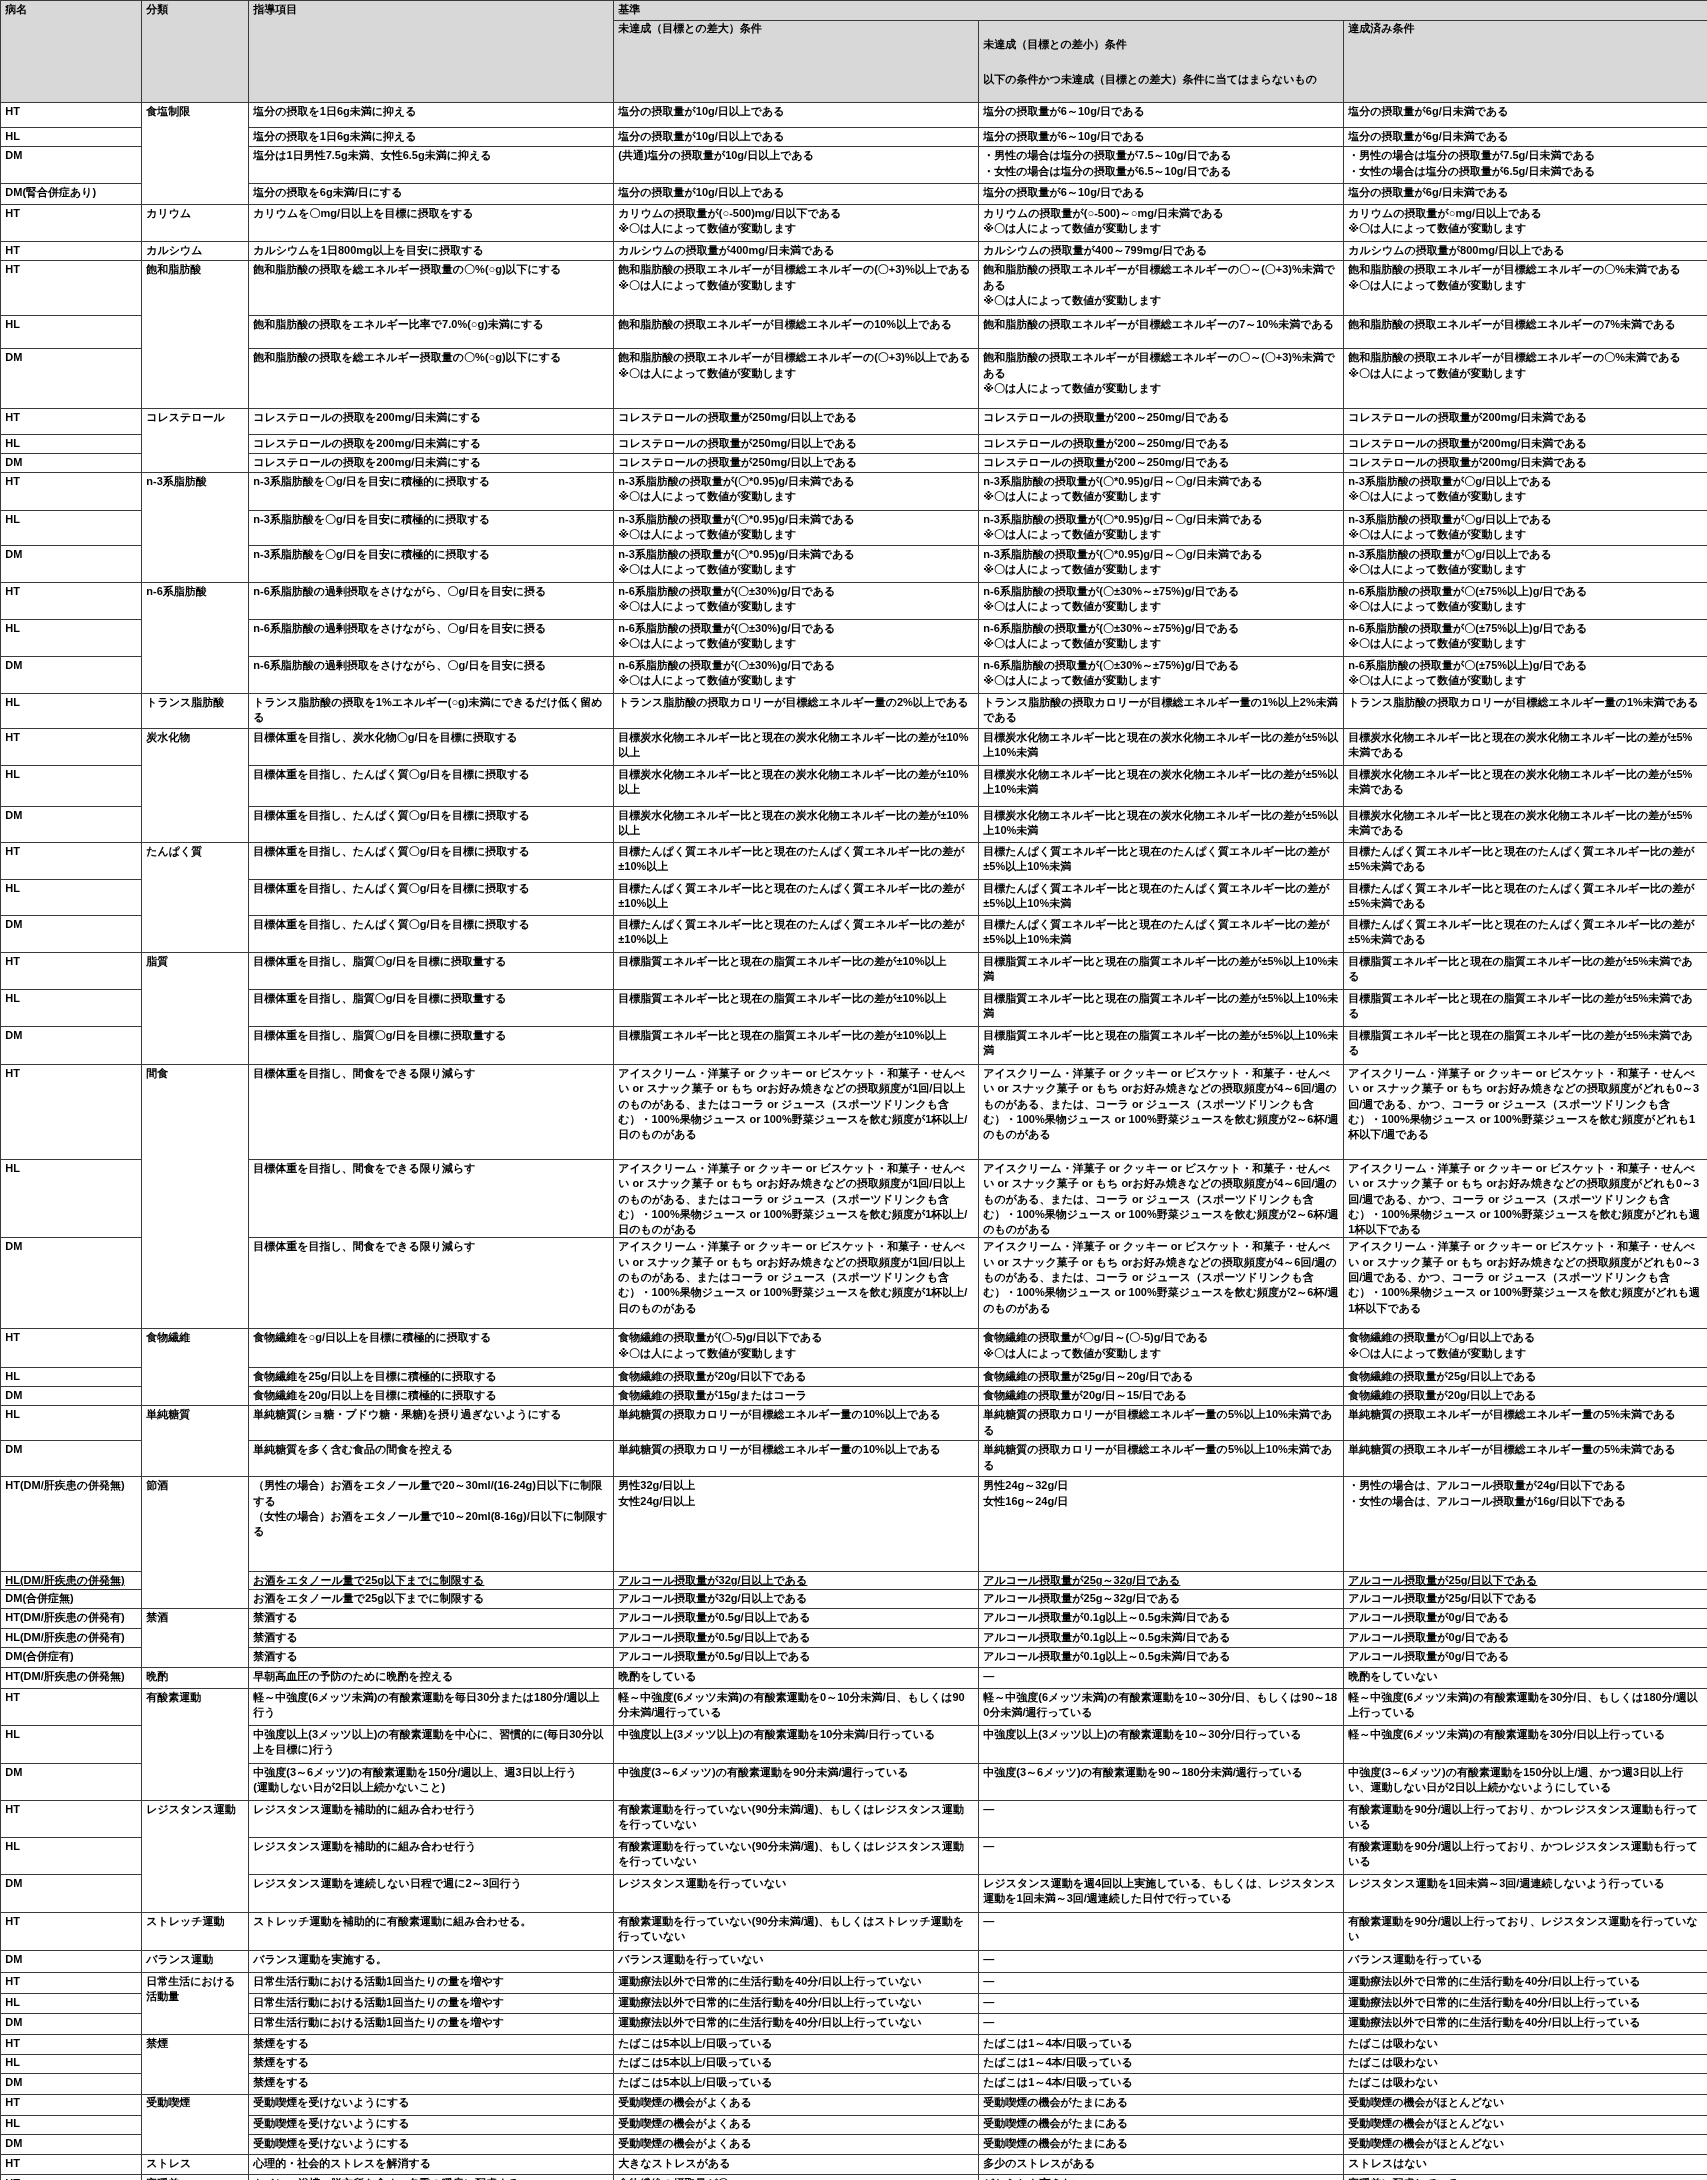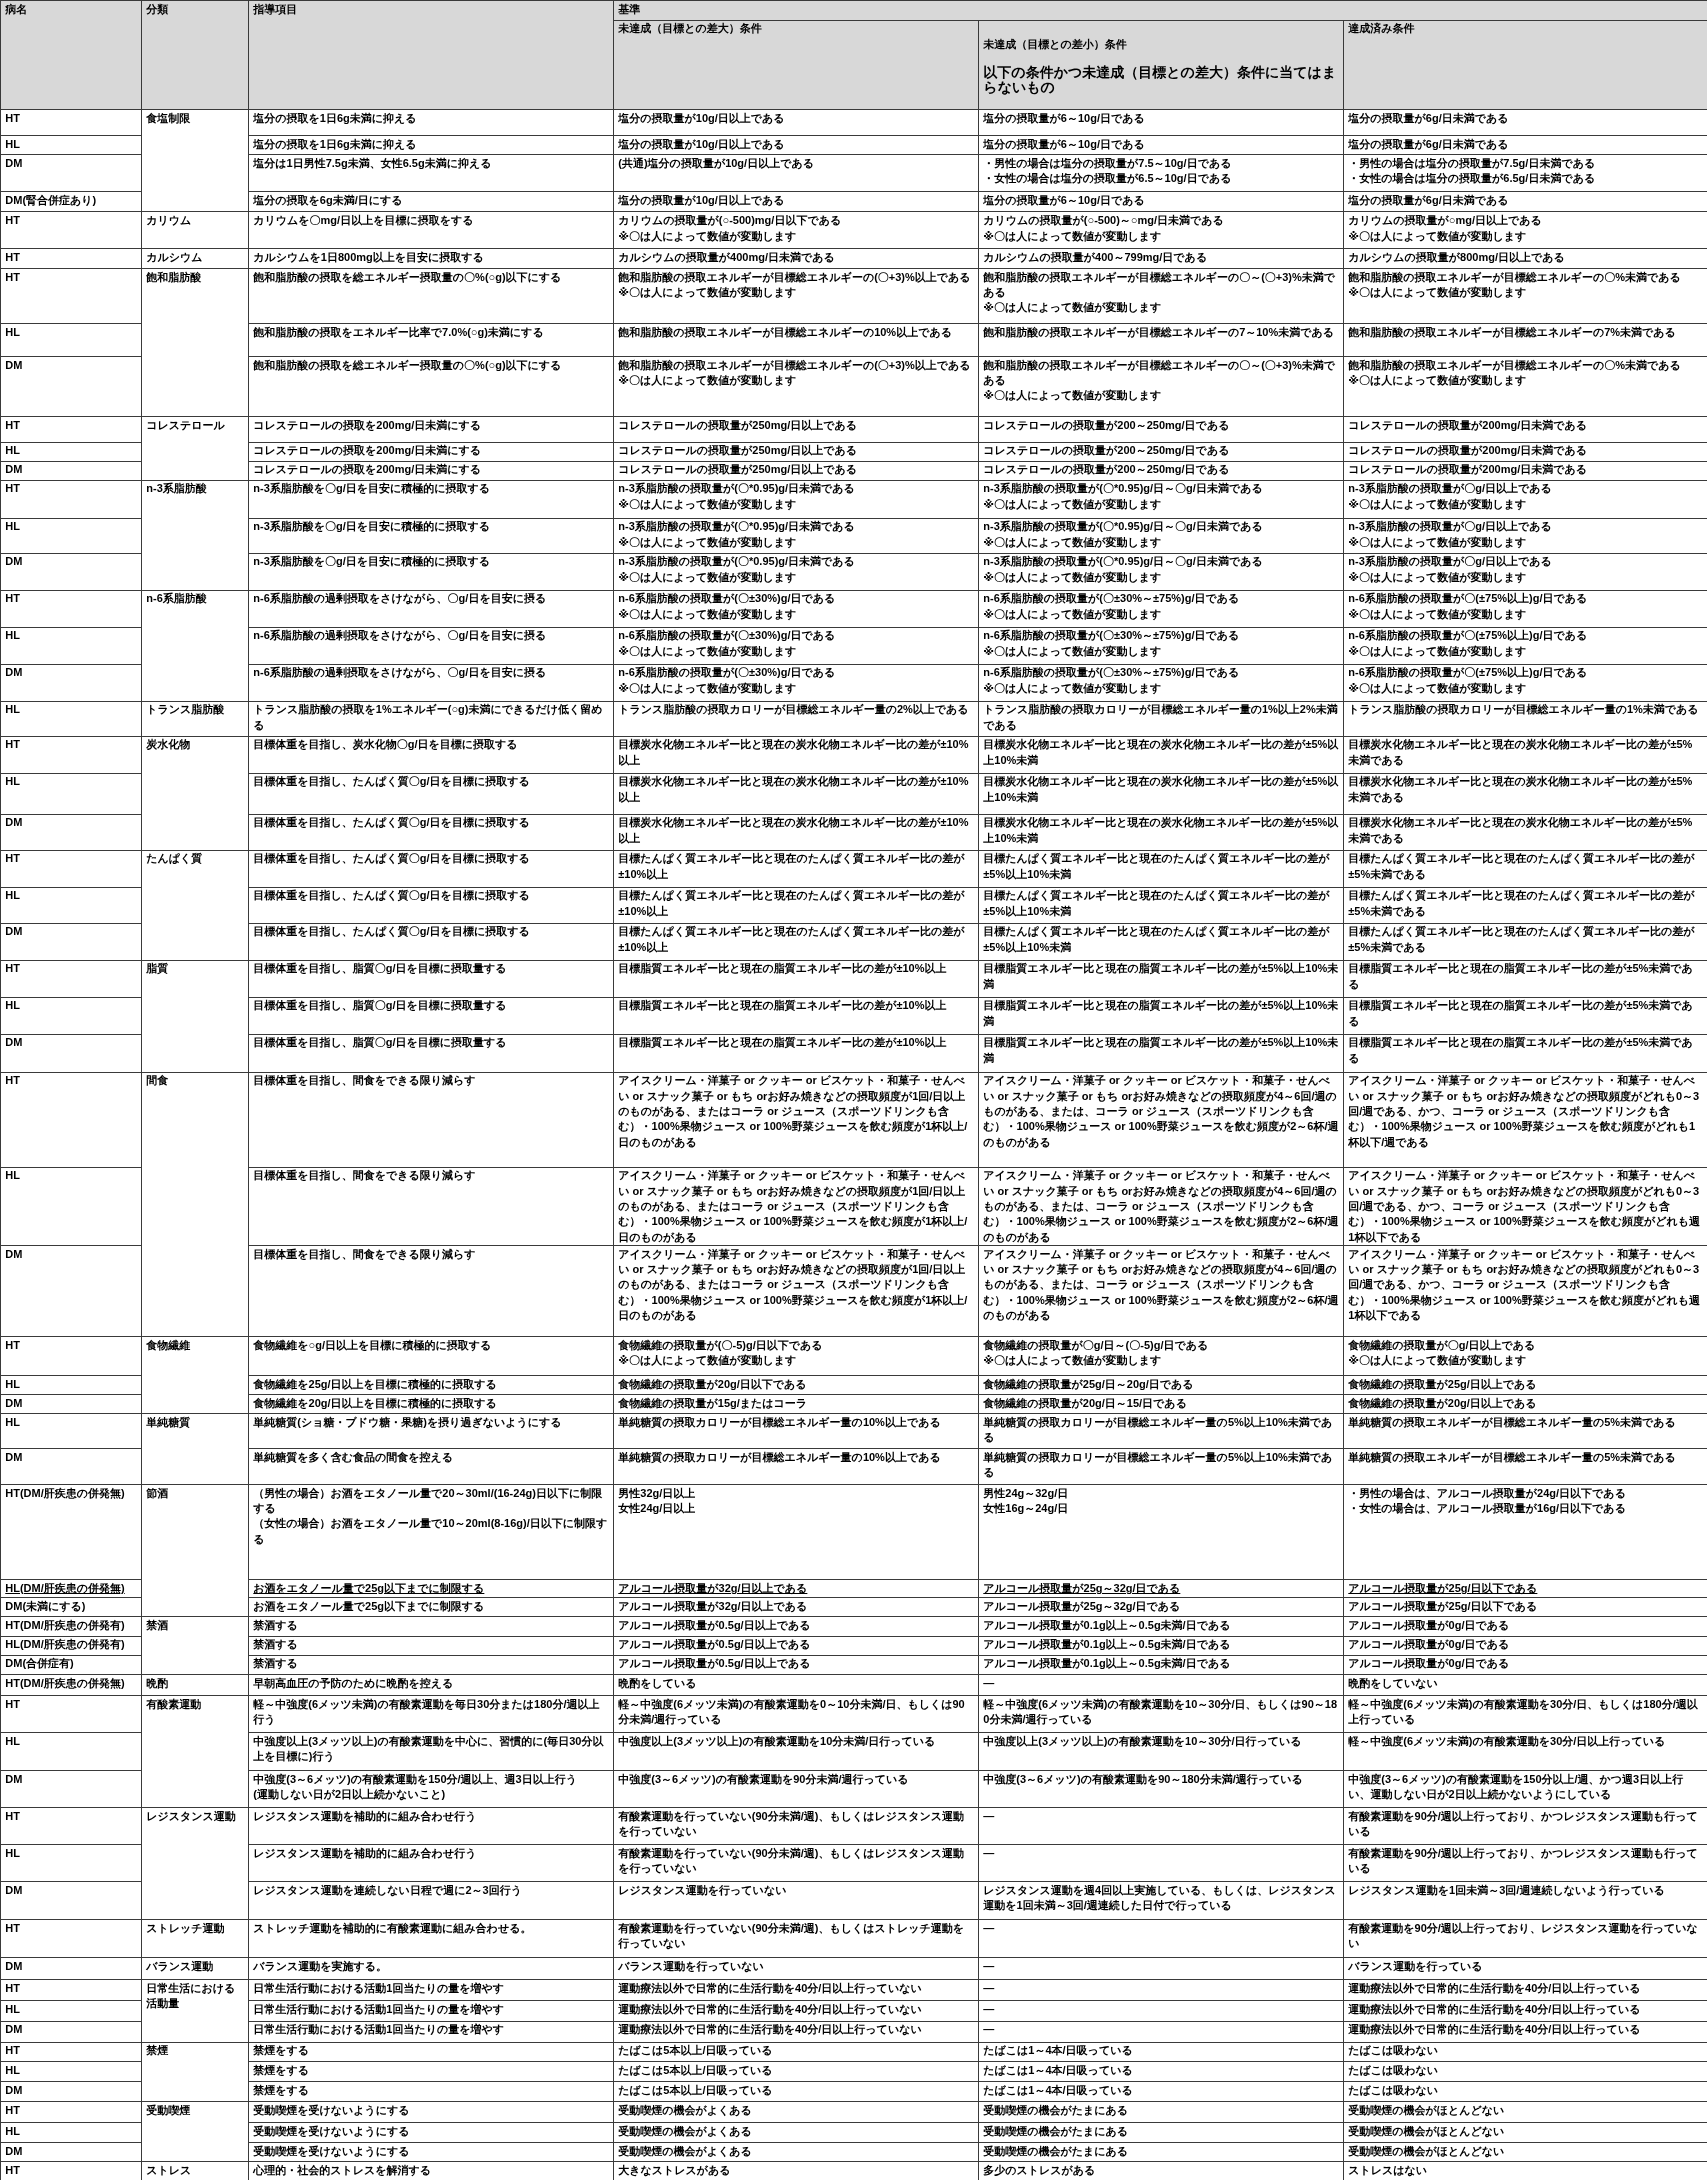--- a/index.html
+++ b/index.html
@@ -28,23 +28,23 @@
   }
   thead th{
     background:#d8d8d8;
     font-weight:bold;
   }
   thead tr{border-bottom:1.7px solid #000;}
   th.criteria-head{border-bottom:0.9px solid #3a3a3a;}
   tr.group-start td{border-top:1.7px solid #000;}
   .note{
     display:block;
-    font-size:14px;
+    font-size:11px;
     line-height:14.5px;
-    margin-top:13px;
+    margin-top:20px;
     font-weight:bold;
   }
 </style>
 </head>
 <body>
 
 <table class="guide">
   <colgroup>
     <col style="width:141px">
     <col style="width:107px">
@@ -381,21 +381,21 @@
 ・女性の場合は、アルコール摂取量が16g/日以下である</td>
       </tr>
       <tr style="height: 18px; text-decoration: underline;">
         <td>HL(DM/肝疾患の併発無)</td>
         <td>お酒をエタノール量で25g以下までに制限する</td>
         <td>アルコール摂取量が32g/日以上である</td>
         <td>アルコール摂取量が25g～32g/日である</td>
         <td>アルコール摂取量が25g/日以下である</td>
       </tr>
       <tr style="height: 19px;">
-        <td>DM(未満にする)</td>
+        <td>DM(合併症無)</td>
         <td>お酒をエタノール量で25g以下までに制限する</td>
         <td>アルコール摂取量が32g/日以上である</td>
         <td>アルコール摂取量が25g～32g/日である</td>
         <td>アルコール摂取量が25g/日以下である</td>
       </tr>
       <tr class="group-start" style="height: 19.6px;">
         <td>HT(DM/肝疾患の併発有)</td>
         <td rowspan="3">禁酒</td>
         <td>禁酒する</td>
         <td>アルコール摂取量が0.5g/日以上である</td>

